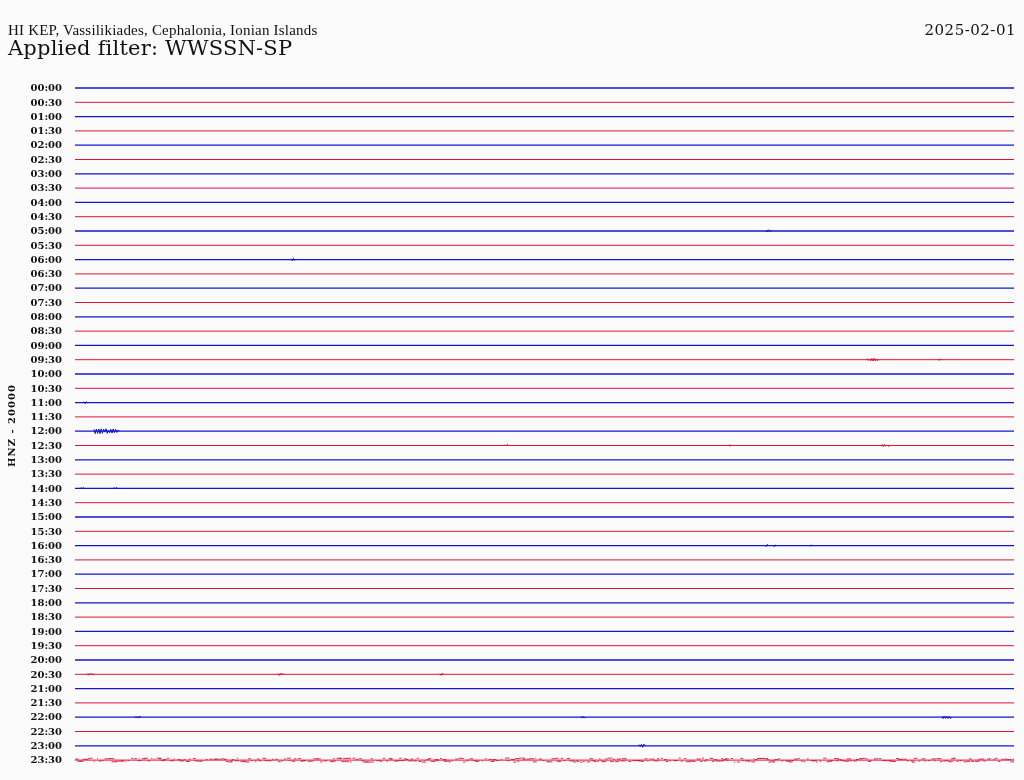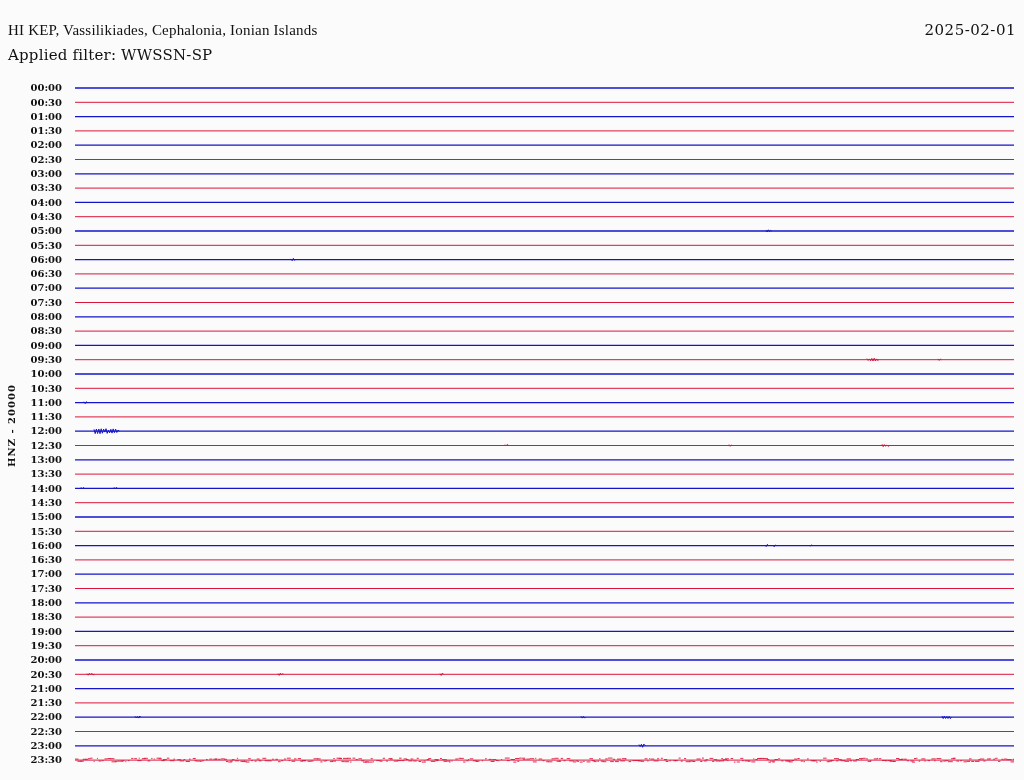--- a/index.html
+++ b/index.html
@@ -15,22 +15,22 @@
     position:absolute;left:8px;top:22px;
     font-size:15px;line-height:16px;letter-spacing:0.2px;
     white-space:nowrap;
     font-family:Liberation Serif, serif;
   }
   .hdr-date{
     position:absolute;right:8px;top:22px;
     font-size:15px;line-height:16px;letter-spacing:0.5px;
   }
   .hdr-filter{
-    position:absolute;left:8px;top:47px;
-    font-size:15px;line-height:16px;letter-spacing:0.2px;
+    position:absolute;left:8px;top:40px;
+    font-size:21px;line-height:16px;letter-spacing:0.2px;
     white-space:nowrap;
   }
   .y-axis-label{
     position:absolute;
     left:-44px;top:420px;
     width:110px;
     transform:rotate(-90deg);
     transform-origin:center center;
     font-size:10px;font-weight:bold;letter-spacing:1px;
     text-align:center;

